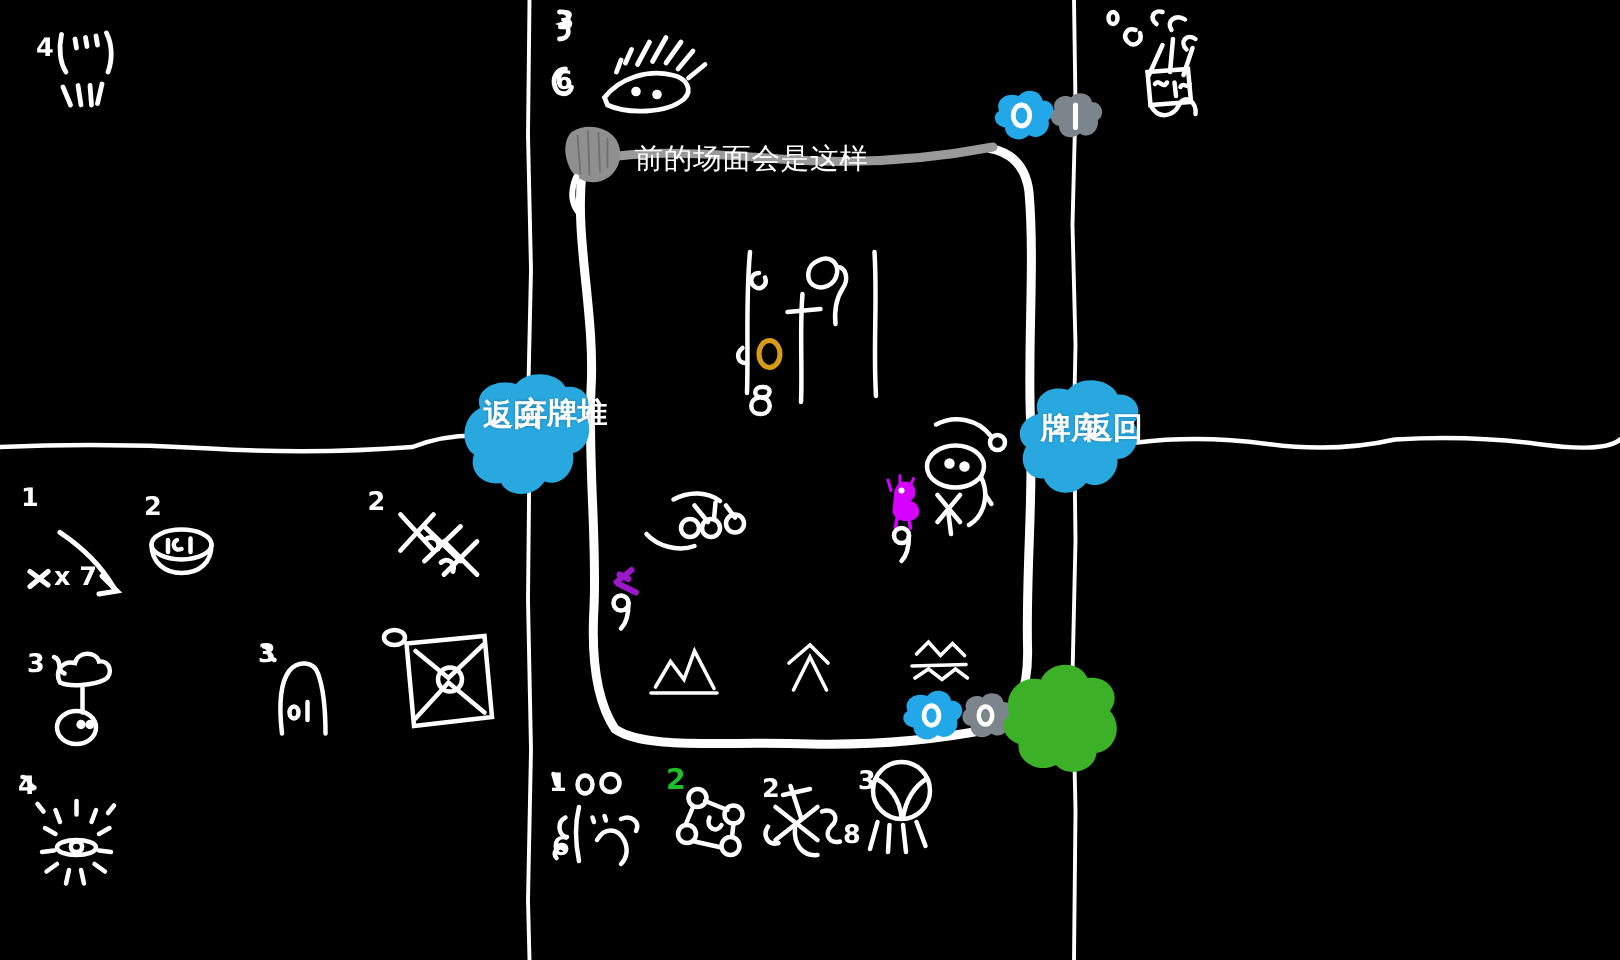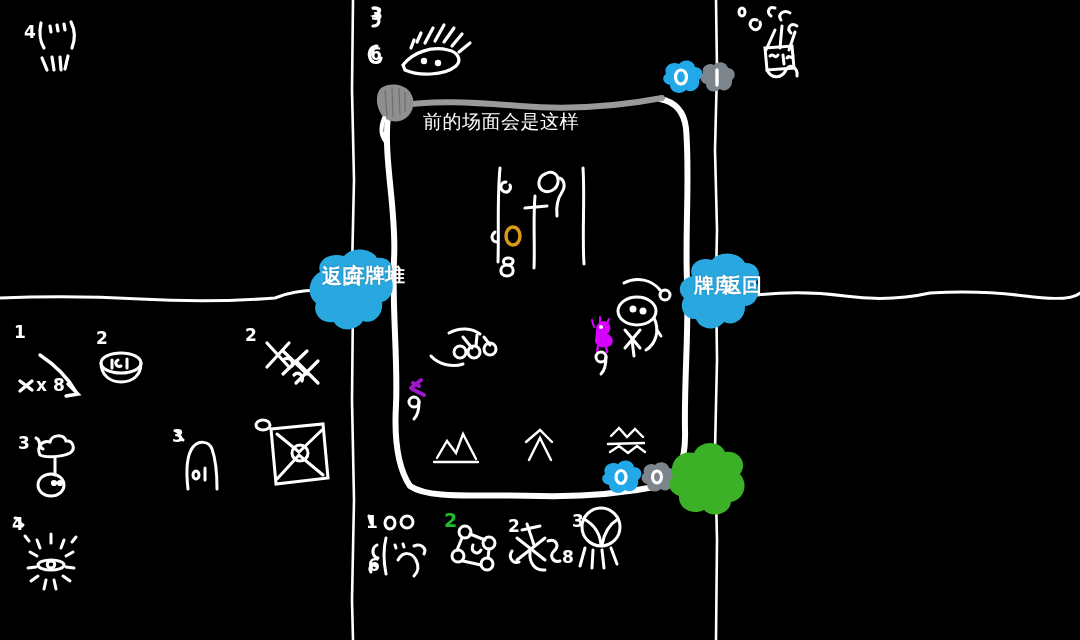--- a/index.html
+++ b/index.html
@@ -322,33 +322,33 @@
       <circle cx="414" cy="402" r="5"></circle>
       <path d="M419 402 C 419 410, 417 416, 414 419"></path>
     </g>
 
     <g stroke="#ffffff" stroke-width="3" fill="none" stroke-linecap="round">
       <circle cx="601" cy="357" r="5"></circle>
       <path d="M606 357 C 606 365, 604 371, 601 374"></path>
     </g>
   </svg>
 
-  <div class="ann-text" style="left:423px; top:109px;">前的场面会是这样</div>
+  <div class="ann-text" style="left:423px; top:94px;">前的场面会是这样</div>
 
   <div class="blob-label" style="left:322px; top:264px; width:28px;">返回</div>
   <div class="blob-label" style="left:345px; top:264px; width:24px; line-height:22px;">弃牌堆</div>
 
   <div class="blob-label" style="left:694px; top:272px; width:26px; line-height:26px;">牌库</div>
   <div class="blob-label" style="left:722px; top:272px; width:26px; line-height:26px;">返回</div>
 
   <div class="token-num" style="left:14px; top:322px;">1</div>
   <div class="token-num" style="left:96px; top:328px;">2</div>
   <div class="token-num" style="left:18px; top:433px;">3</div>
   <div class="token-num" style="left:12px; top:514px;">4</div>
-  <div class="token-num" style="left:36px; top:375px;">x 8</div>
+  <div class="token-num" style="left:36px; top:375px;">x 7</div>
 
   <div class="token-num" style="left:245px; top:325px;">2</div>
   <div class="token-num" style="left:172px; top:426px;">3</div>
 
   <div class="token-num" style="left:371px; top:4px;">3</div>
   <div class="token-num" style="left:370px; top:44px;">6</div>
   <div class="token-num" style="left:24px; top:22px;">4</div>
 
   <div class="token-num" style="left:366px; top:512px;">1</div>
   <div class="token-num" style="left:368px; top:555px;">6</div>

